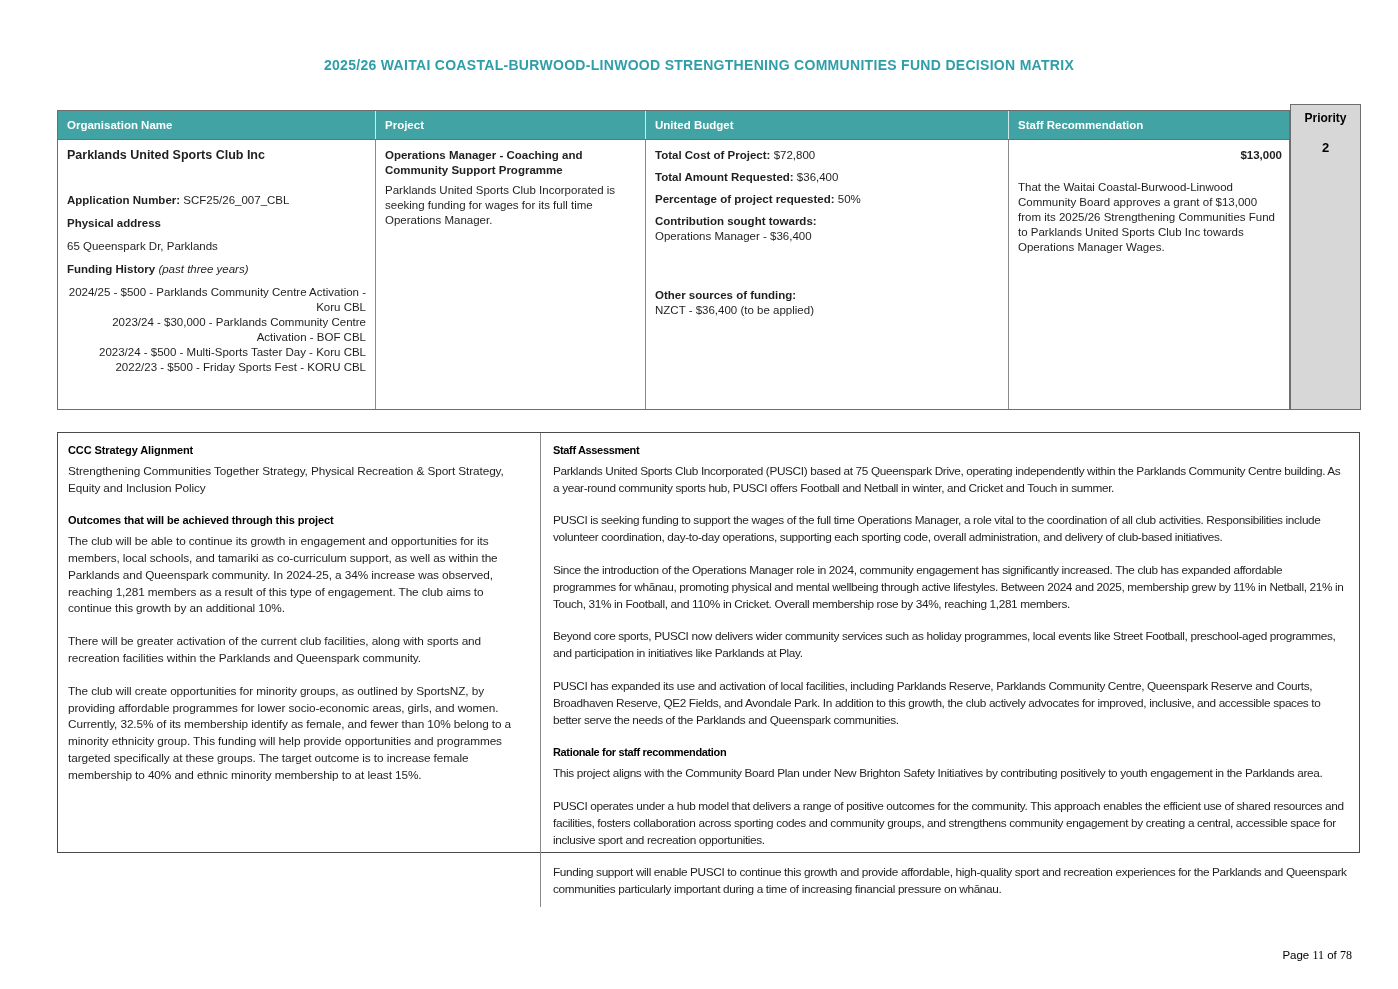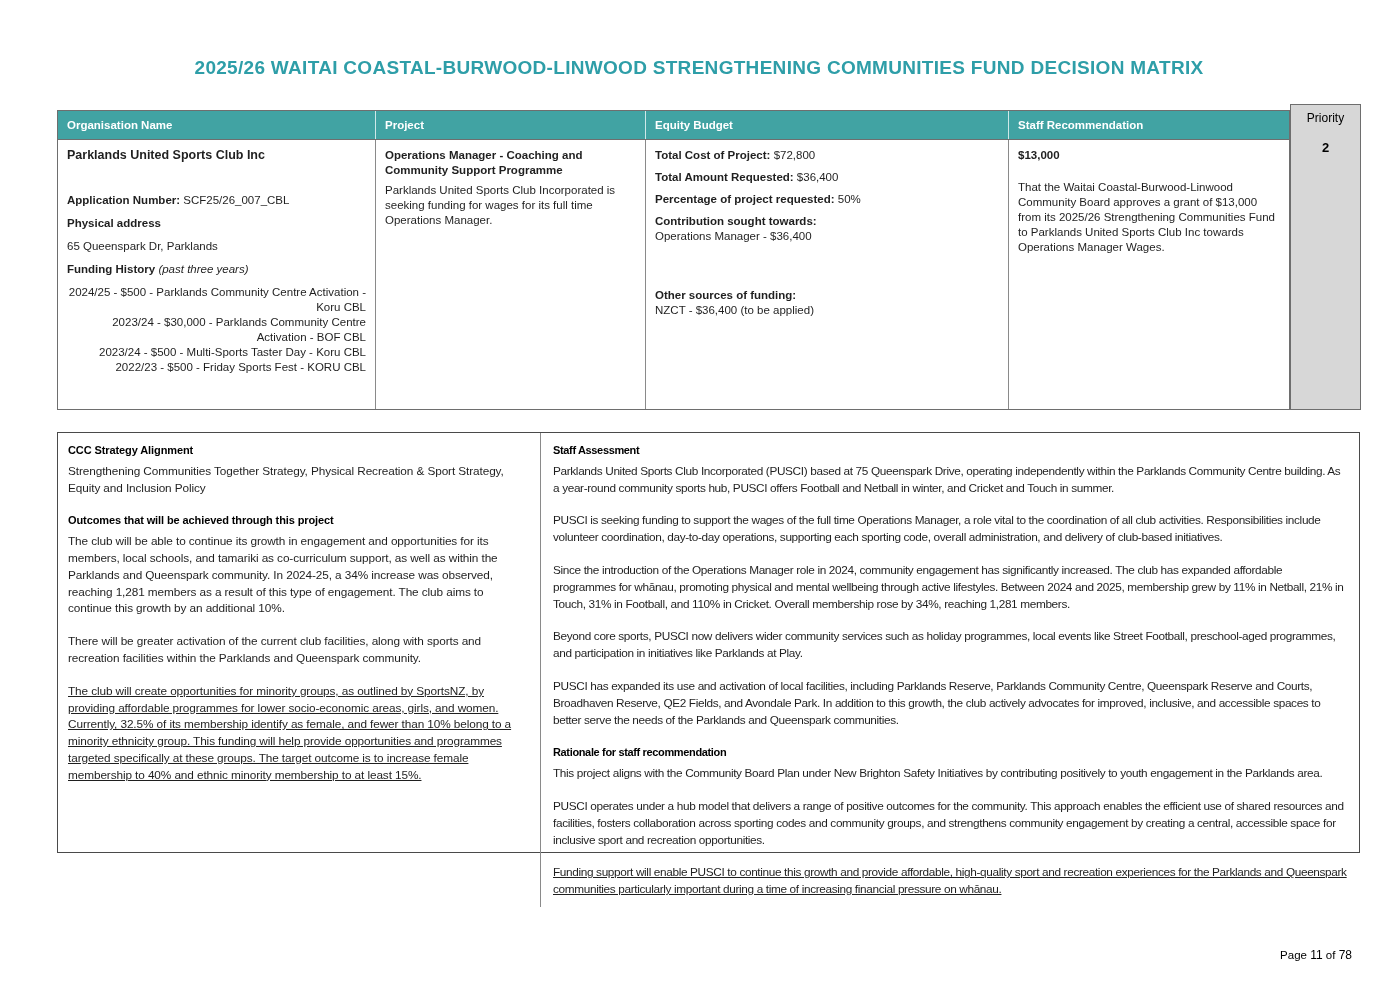--- a/index.html
+++ b/index.html
@@ -2,21 +2,21 @@
 <html><head>
 <meta charset="utf-8">
 <style>
   * { margin:0; padding:0; box-sizing:border-box; }
   html,body { background:#ffffff; }
   body { font-family:"Liberation Sans", sans-serif; color:#1f1f1f; }
   .page { position:relative; width:1398px; height:989px; background:#ffffff; overflow:hidden; }
 
   .doc-title {
     position:absolute; top:57px; left:0; width:100%;
-    text-align:center; font-size:19px; font-weight:bold;
+    text-align:center; font-size:14px; font-weight:bold;
     color:#2E9EA8; letter-spacing:0.3px;
   }
 
   
   .matrix-header {
     position:absolute; left:57px; top:110px; width:1233px; height:29px;
     display:grid; grid-template-columns:318px 270px 363px 282px;
     background:#41A3A3; border:1px solid #6e6e6e; border-bottom:none;
   }
   .hdr-cell {
@@ -42,64 +42,64 @@
   .org-name { font-weight:bold; font-size:12.5px; margin-bottom:30px; }
   .line-sp { margin-bottom:8px; }
   .fh-line { margin:0;text-align:right; }
 
   .proj-title { font-weight:bold; margin-bottom:5px; }
 
   .budget-line { margin-bottom:7px; }
   .contrib-block { margin-top:2px; }
   .other-block { margin-top:44px; }
 
-  .rec-amount { font-weight:bold; margin-bottom:17px; }
+  .rec-amount { font-weight:bold; margin-bottom:17px;text-align:right; }
 
   .priority-box {
     position:absolute; left:1290px; top:104px; width:71px; height:306px;
     background:#D7D7D7; border:1px solid #6e6e6e; text-align:center;
   }
-  .priority-label { font-weight:normal; font-size:12px; margin-top:6px; color:#000; }
+  .priority-label { font-weight:bold; font-size:12px; margin-top:6px; color:#000; }
   .priority-value { font-weight:bold; font-size:13px; margin-top:15px; color:#000; }
 
   
   .details-box {
     position:absolute; left:57px; top:432px; width:1303px; height:421px;
     border:1.5px solid #4a4a4a;
     display:grid; grid-template-columns:483px 1fr;
   }
   .details-left {
     border-right:1px solid #8a8a8a; padding:9px 10px;
     font-size:11.8px; line-height:16.8px; letter-spacing:-0.1px;
   }
   .details-right {
     padding:9px 12px;
     font-size:11.8px; line-height:16.8px; letter-spacing:-0.35px;
   }
   .details-box h3 { font-size:11px; font-weight:bold; margin:0 0 4px 0; color:#000; }
   .details-box p { margin:0 0 16px 0; }
-  .details-box p:last-child { margin-bottom:0;text-decoration:underline; }
+  .details-box p:last-child { margin-bottom:0; }
 
   .footer {
     position:absolute; top:948px; right:46px;
     font-size:11.5px; color:#000;
   }
-  .footer .num { font-family:Liberation Sans, sans-serif; font-size:12px; }
+  .footer .num { font-family:Liberation Serif, serif; font-size:12px; }
 </style>
 </head>
 <body>
 
 <div class="page">
 
   <div class="doc-title">2025/26 WAITAI COASTAL-BURWOOD-LINWOOD STRENGTHENING COMMUNITIES FUND DECISION MATRIX</div>
 
   <div class="matrix-header">
     <div class="hdr-cell">Organisation Name</div>
     <div class="hdr-cell">Project</div>
-    <div class="hdr-cell">Equity Budget</div>
+    <div class="hdr-cell">United Budget</div>
     <div class="hdr-cell">Staff Recommendation</div>
   </div>
 
   <div class="matrix-body">
 
     <div class="body-cell">
       <div class="org-name">Parklands United Sports Club Inc</div>
       <div class="line-sp">
         <span class="b">Application Number:</span>
         <span>SCF25/26_007_CBL</span>

